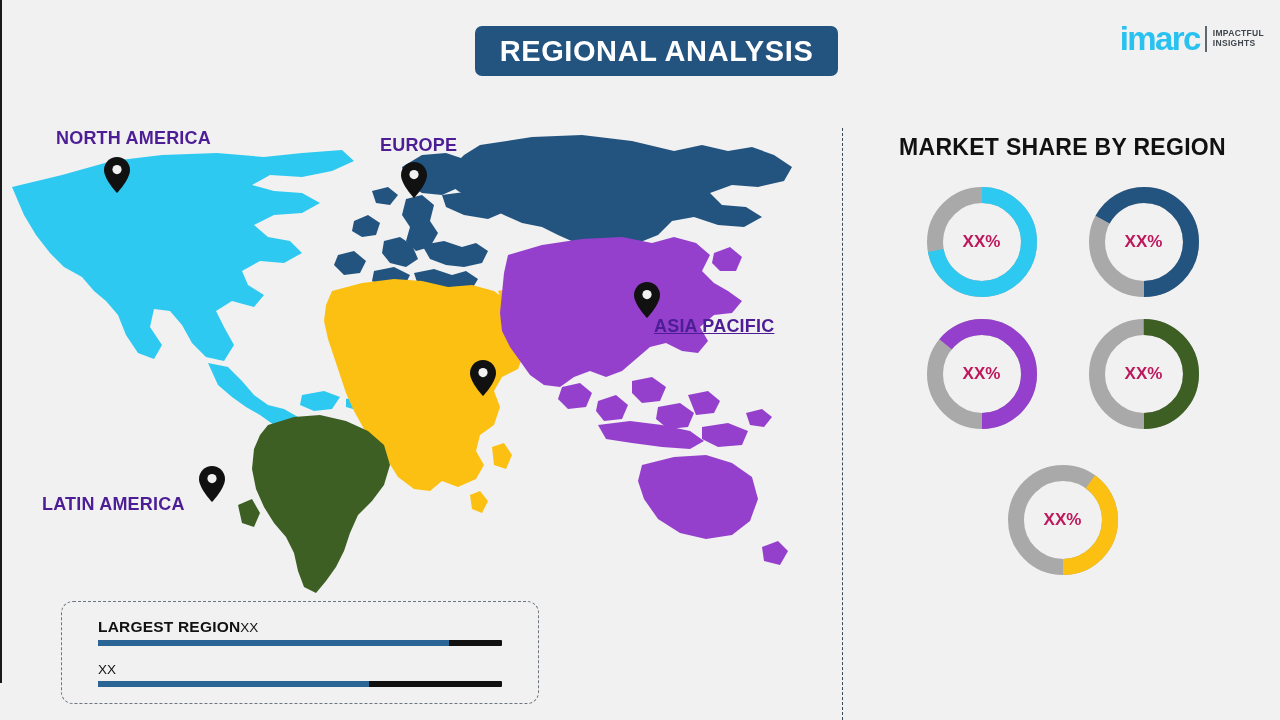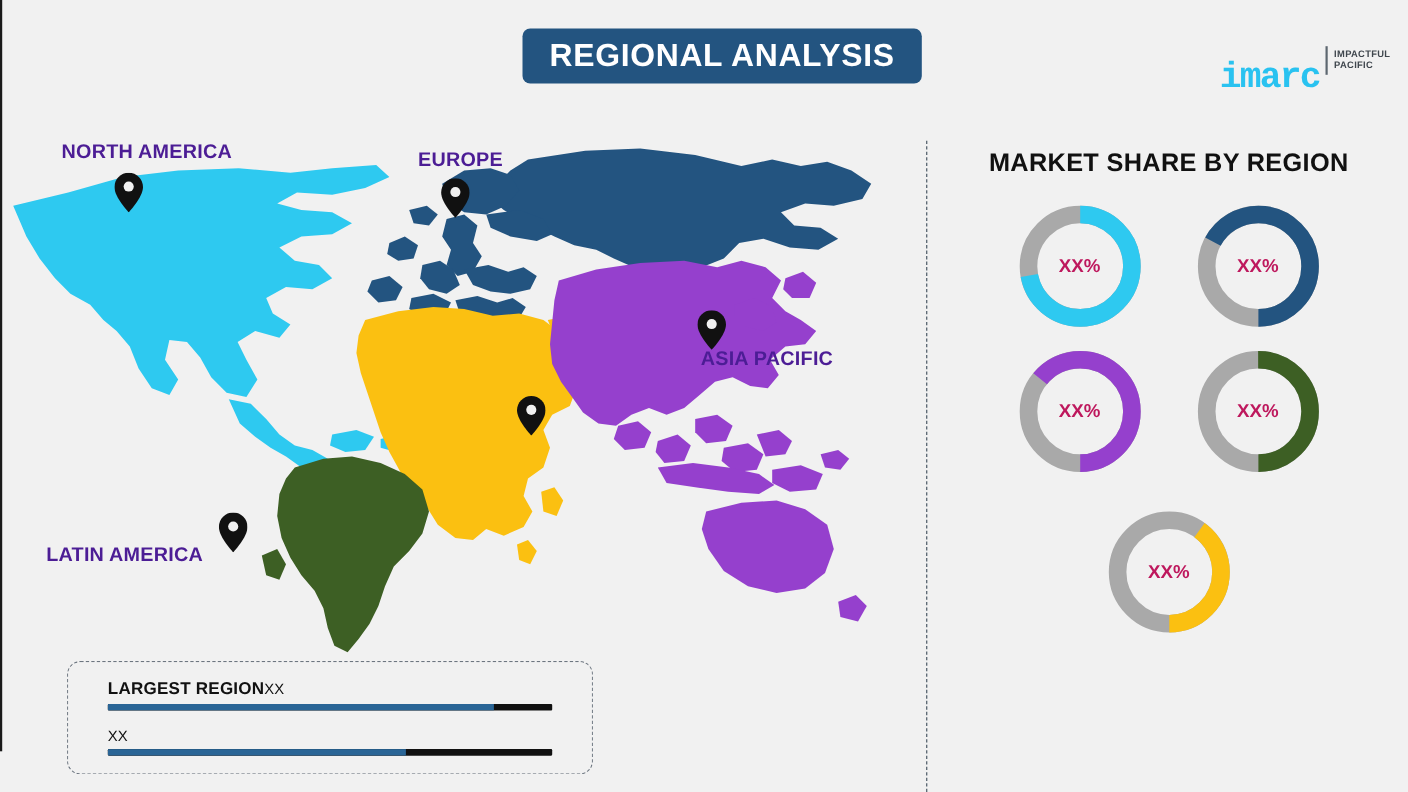--- a/index.html
+++ b/index.html
@@ -37,22 +37,21 @@
     position: absolute;
     right: 16px; top: 22px;
     display: flex; align-items: center;
   }
   #logo .logo-mark {
     font-size: 33px;
     font-weight: bold;
     color: #29c2f0;
     letter-spacing: -1.6px;
     line-height: 1;
-    font-family: Liberation Mono, monospace;
-    margin-top: 32px;
+    font-family: Liberation Sans, sans-serif;
   }
   #logo .logo-bar {
     width: 2px; height: 26px;
     background: #5d6770;
     margin: 0 6px 0 5px;
   }
   #logo .logo-tag {
     line-height: 1.15;
     color: #3f464d;
     font-size: 8.5px;
@@ -81,21 +80,21 @@
     position: absolute;
     font-size: 18px;
     font-weight: bold;
     color: #4c1d95;
     letter-spacing: 0.2px;
     white-space: pre-line;
     line-height: 1.35;
   }
   #label-north-america { left: 54px;  top: 126px; }
   #label-europe        { left: 378px; top: 133px; }
-  #label-asia-pacific  { left: 635px; top: 314px; }
+  #label-asia-pacific  { left: 652px; top: 314px; text-decoration: underline; }
   #label-mea           { left: 478px; top: 408px; }
   #label-latin-america { left: 40px;  top: 492px; }
 
   
   .map-pin { position: absolute; width: 26px; height: 36px; }
   #pin-north-america { left: 102px; top: 157px; }
   #pin-europe        { left: 399px; top: 162px; }
   #pin-asia-pacific  { left: 632px; top: 282px; }
   #pin-mea           { left: 468px; top: 360px; }
   #pin-latin-america { left: 197px; top: 466px; }
@@ -179,21 +178,21 @@
 
   <div id="title-banner" style="background: rgb(35, 84, 128);">
     <span class="title-text">REGIONAL ANALYSIS</span>
   </div>
 
   <div id="logo">
     <span class="logo-mark" style="color: rgb(41, 194, 240);">imarc</span>
     <span class="logo-bar"></span>
     <span class="logo-tag">
       <span>IMPACTFUL</span><br>
-      <span>PACIFIC</span>
+      <span>INSIGHTS</span>
     </span>
   </div>
 
   <div id="divider"></div>
 
   <div id="map-panel">
     <svg id="map-svg" viewBox="0 0 830 520" preserveAspectRatio="xMidYMid meet">
       <g>
         <path fill="#2ec9f0" d="M10 92 L60 80 L110 66 L160 60 L215 58 L262 62 L300 58 L340 55 L352 66 L330 76 L300 82 L268 80 L250 90 L272 96 L300 98 L318 108 L300 118 L272 120 L252 130 L266 142 L288 146 L300 158 L282 168 L258 166 L240 176 L246 190 L262 200 L252 212 L230 206 L214 216 L222 232 L232 250 L222 266 L204 262 L190 248 L180 230 L168 216 L152 214 L148 232 L160 250 L152 264 L136 258 L124 240 L116 220 L104 206 L92 196 L80 182 L62 172 L48 158 L34 140 L22 120 Z"></path>
         <path fill="#2ec9f0" d="M206 268 L226 272 L240 286 L252 300 L266 310 L282 314 L296 322 L288 334 L272 330 L258 320 L244 312 L230 302 L216 290 Z"></path>

